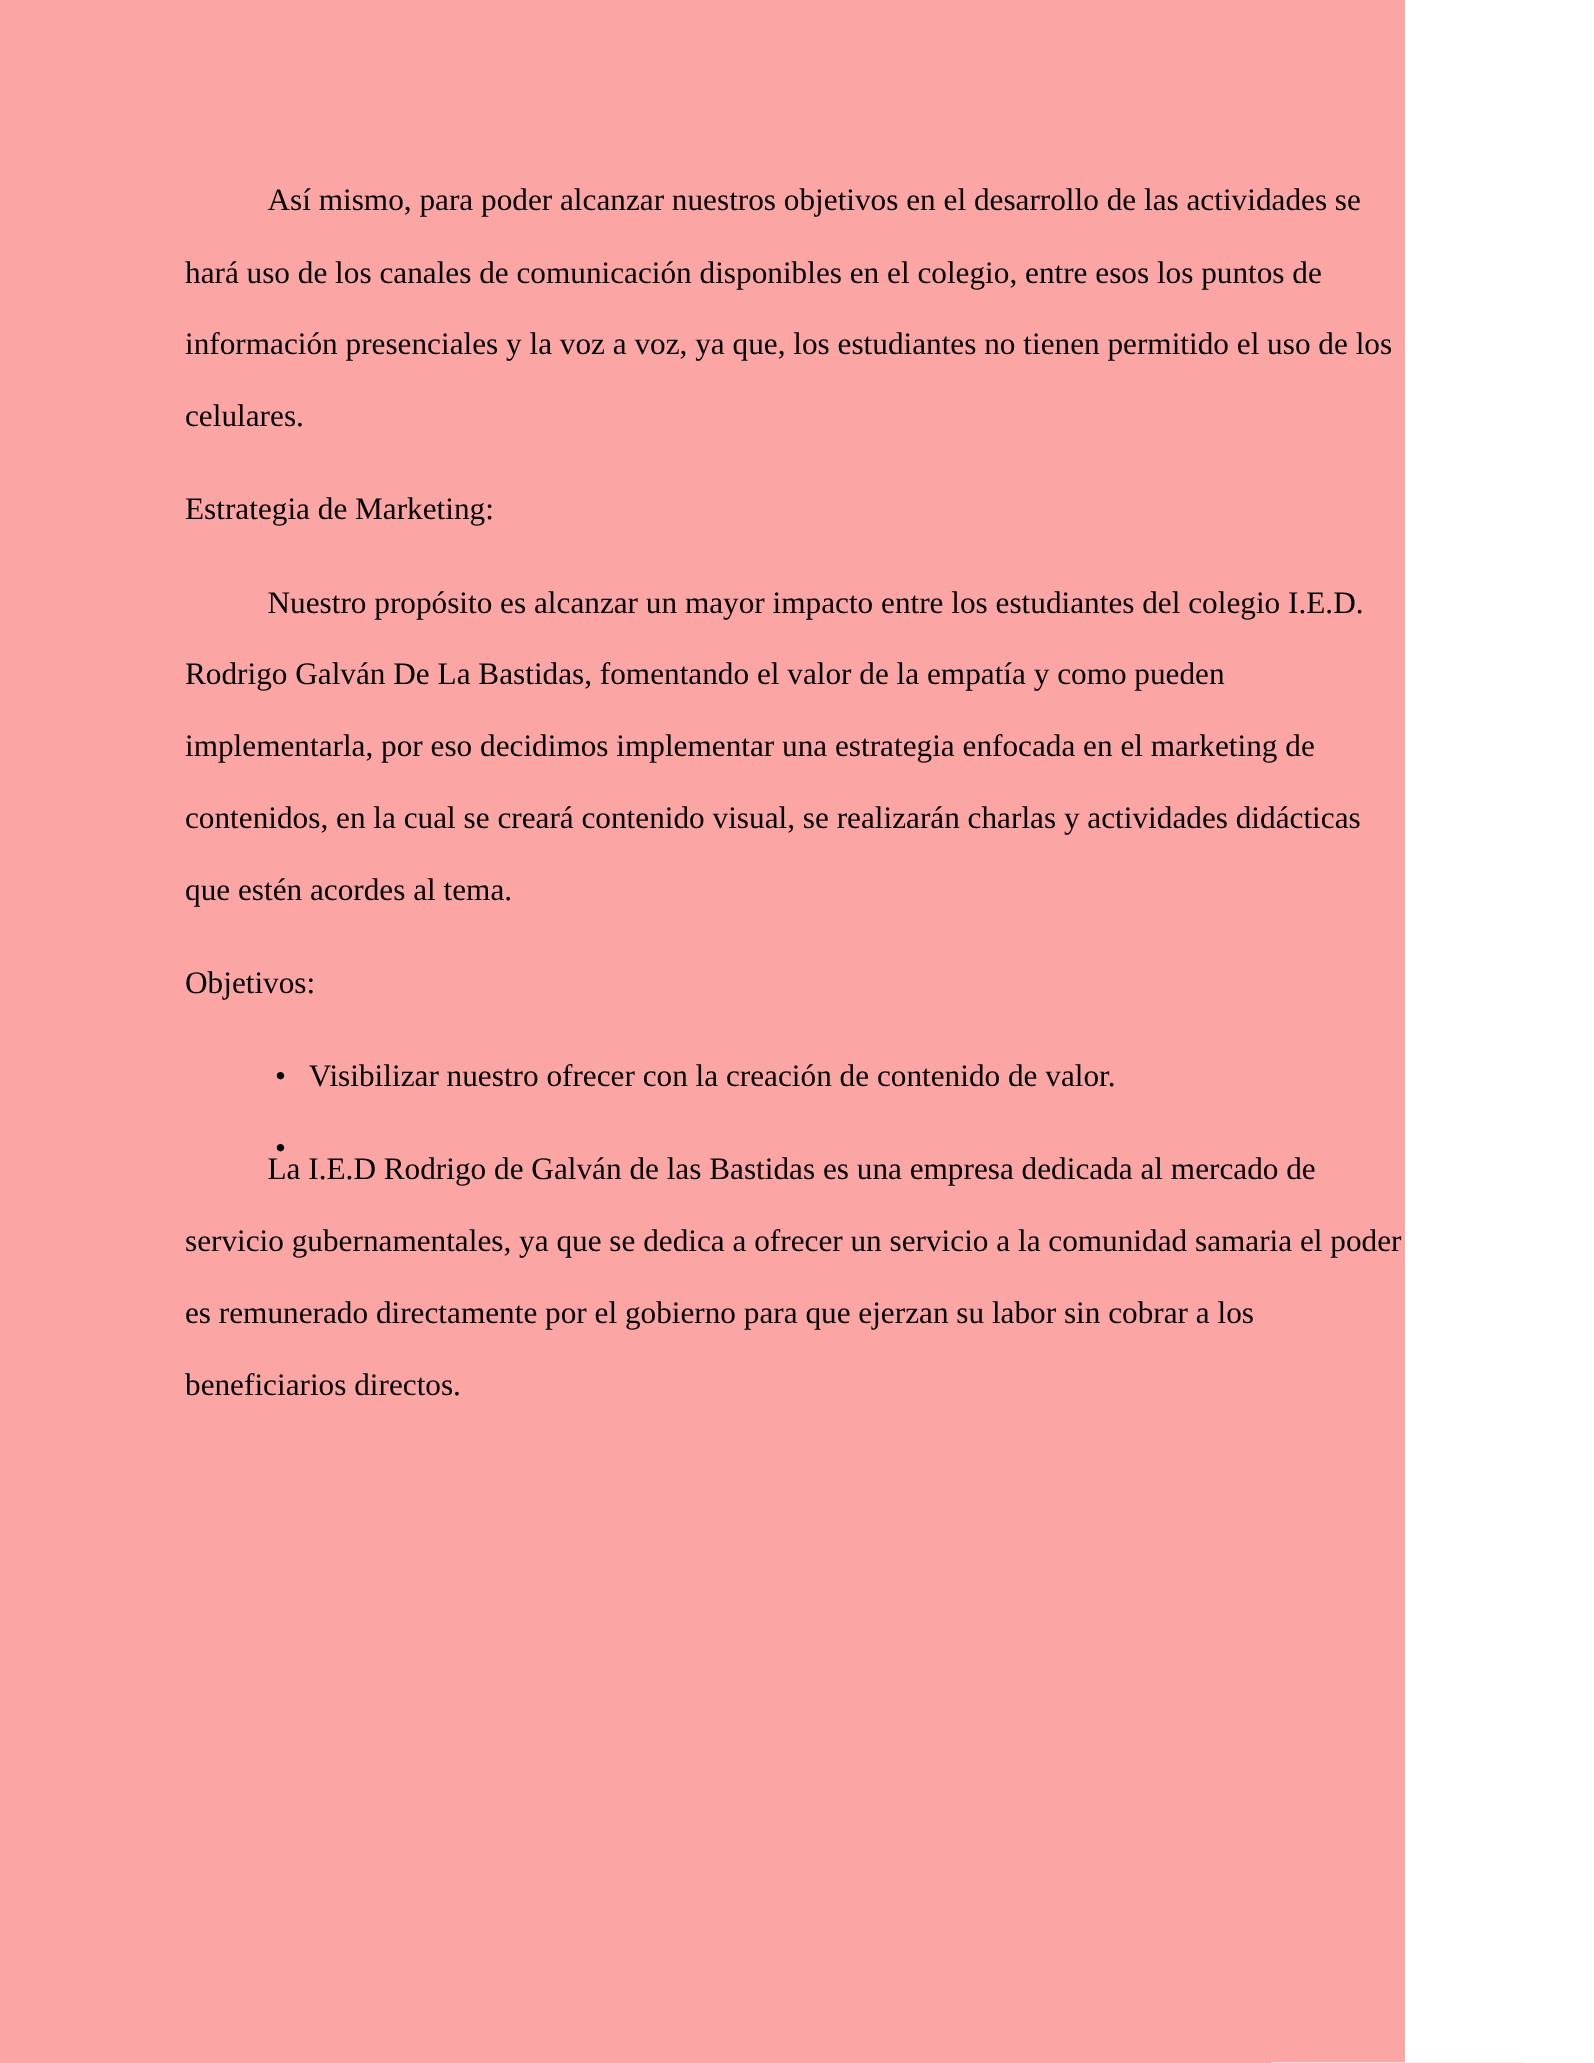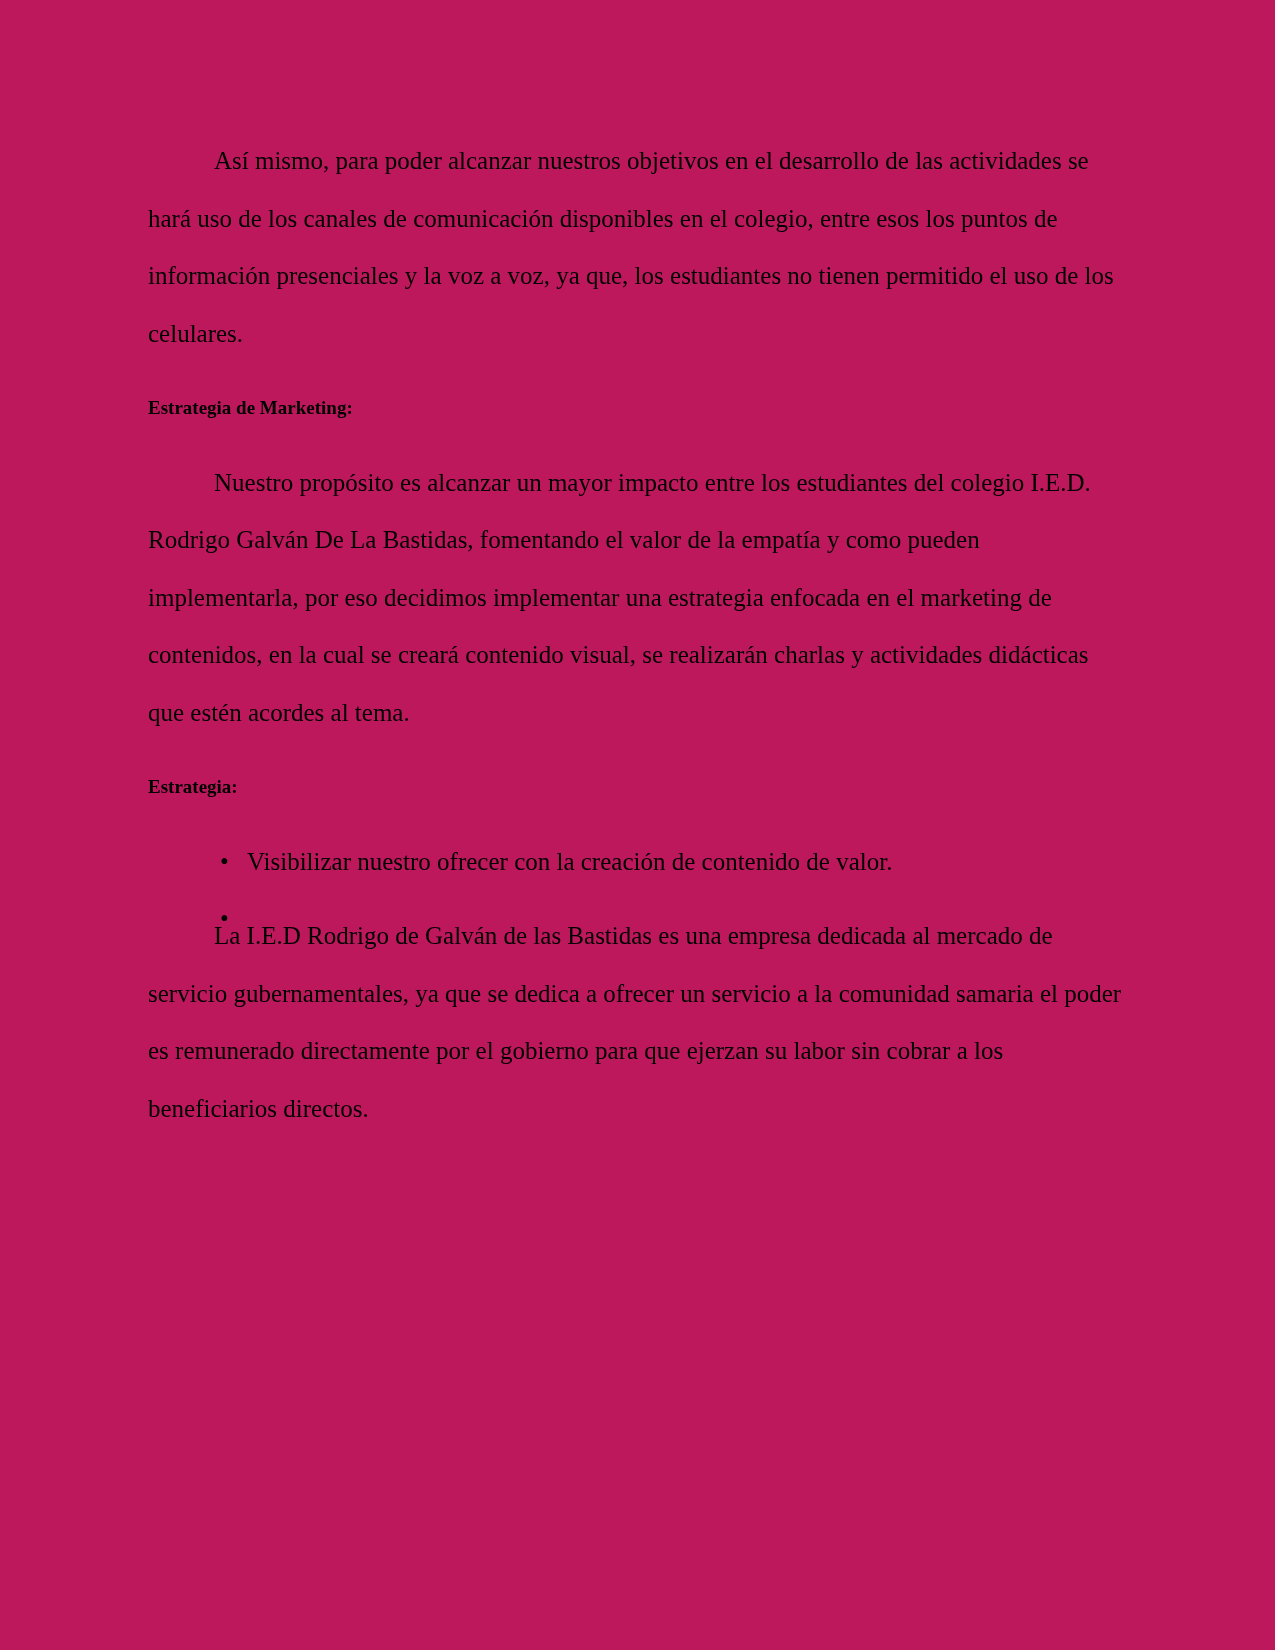--- a/index.html
+++ b/index.html
@@ -3,42 +3,42 @@
 <meta charset="utf-8">
 <style>
   html, body {
     margin: 0;
     padding: 0;
     background: #ffffff;
   }
   .page {
     position: relative;
     box-sizing: border-box;
-    width: 1275px;
+    width: 1124px;
     height: 1650px;
-    background: #be185d;
+    background: #fca5a5;
     color: #000000;
     font-family: "Liberation Serif", serif;
     font-size: 25px;
     line-height: 57.5px;
     padding: 132px 0 0 148px;
     overflow: hidden;
   }
   .content {
     width: 975px;
     text-align: left;
   }
   .body-para {
     margin: 0 0 17px 0;
     text-indent: 66px;
   }
   .doc-heading {
-    font-size: 19px;
+    font-size: 25px;
     line-height: 57.5px;
-    font-weight: bold;
+    font-weight: normal;
     margin: 0 0 17px 0;
   }
   .objectives-list {
     list-style: none;
     margin: 0 0 17px 0;
     padding: 0;
   }
   .objective-item {
     position: relative;
     padding-left: 99px;
@@ -55,21 +55,21 @@
 <div class="page">
   <div class="content">
 
     <p class="body-para">Así mismo, para poder alcanzar nuestros objetivos en el desarrollo de las actividades se hará uso de los canales de comunicación disponibles en el colegio, entre esos los puntos de información presenciales y la voz a voz, ya que, los estudiantes no tienen permitido el uso de los celulares.</p>
 
     <h2 class="doc-heading">Estrategia de Marketing:</h2>
 
     <p class="body-para">Nuestro propósito es alcanzar un mayor impacto entre los estudiantes del colegio I.E.D. Rodrigo Galván De La Bastidas, fomentando el valor de la empatía y como pueden implementarla, por eso decidimos implementar una estrategia enfocada en el marketing de contenidos, en la cual se creará contenido visual, se realizarán charlas y actividades didácticas que estén acordes al tema.</p>
 
 
-    <h2 class="doc-heading">Estrategia:</h2>
+    <h2 class="doc-heading">Objetivos:</h2>
 
     <ul class="objectives-list">
       <li class="objective-item">
         <span class="bullet-glyph">•</span>
         <span>Visibilizar nuestro ofrecer con la creación de contenido de valor.</span>
       </li>
       <li class="objective-item">
         <span class="bullet-glyph">•</span>
       </li>
     </ul>

